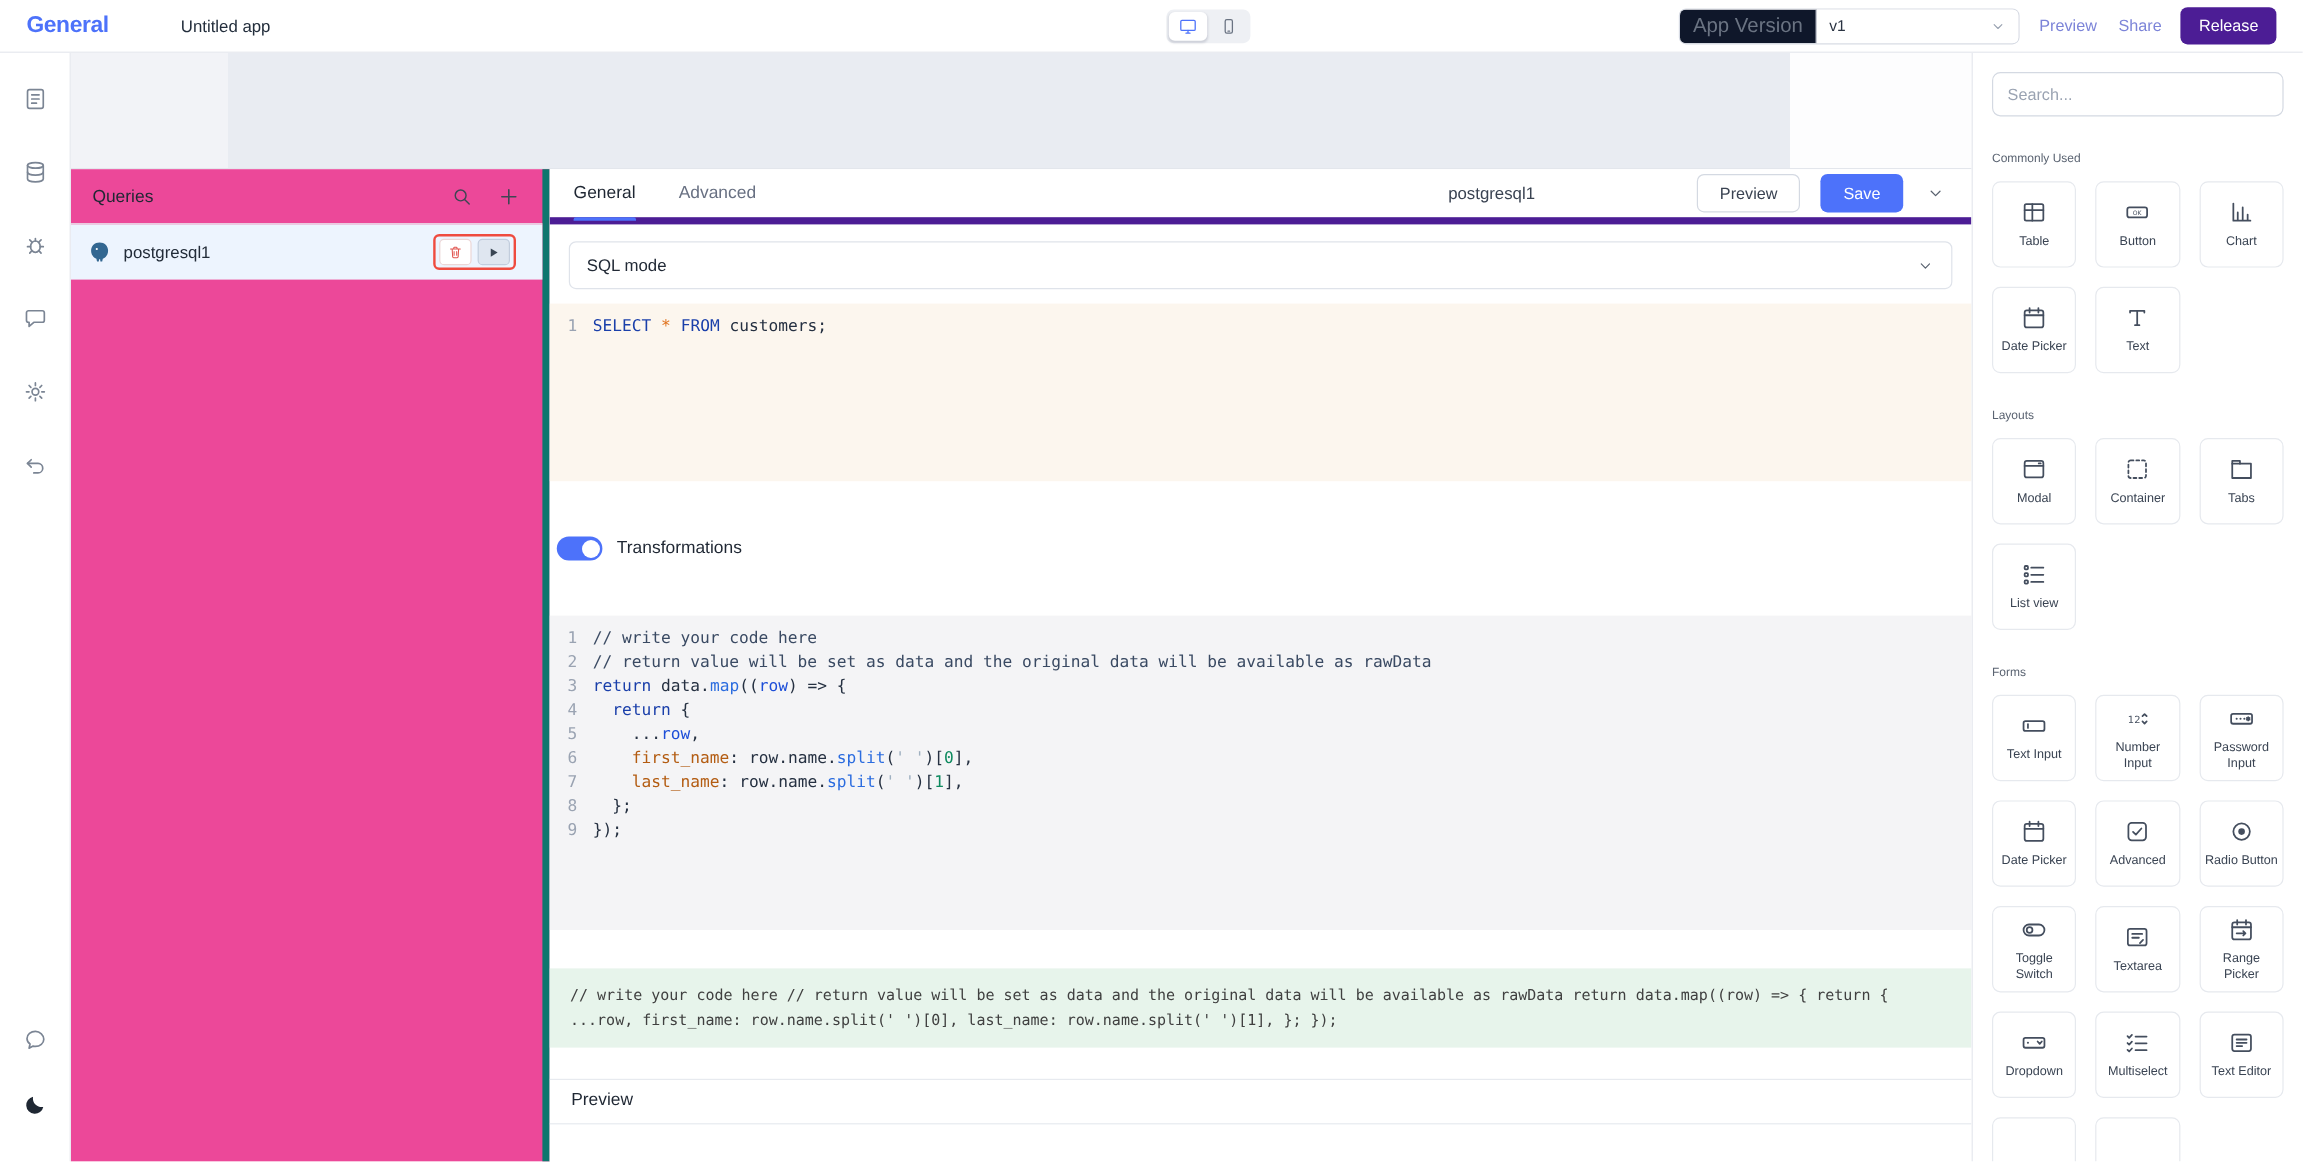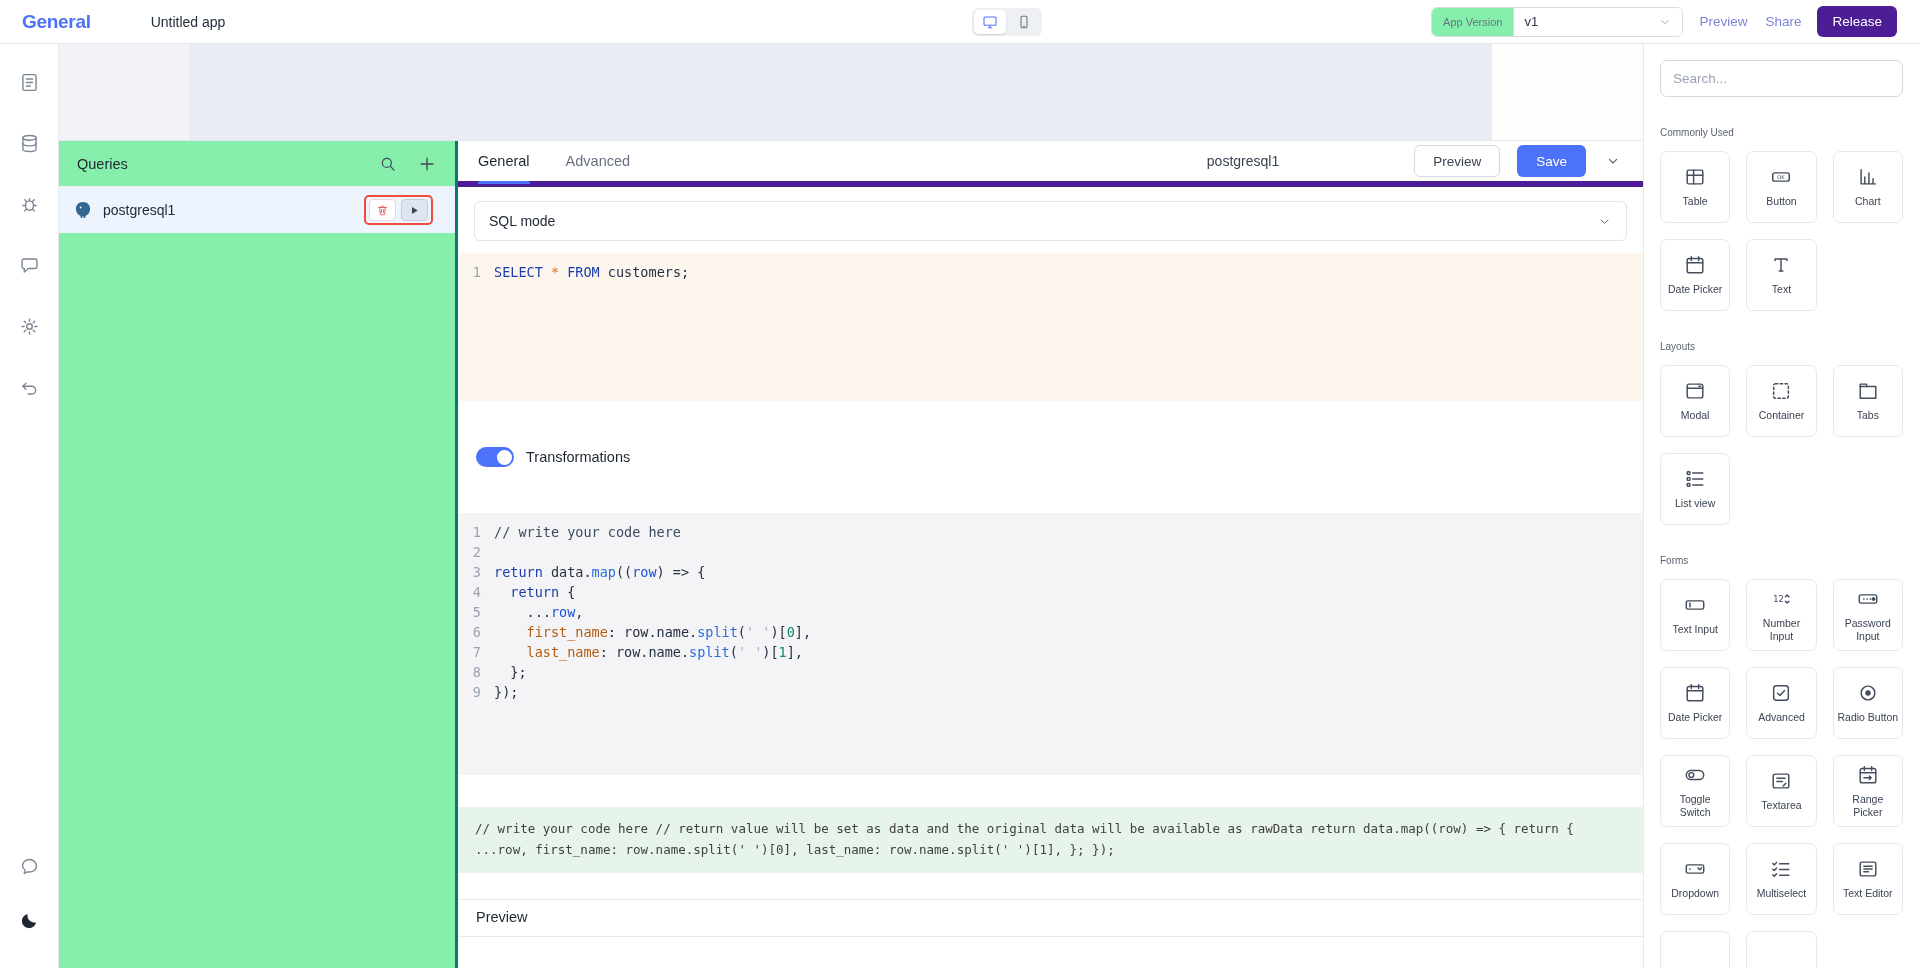--- a/index.html
+++ b/index.html
@@ -23,21 +23,21 @@
   .device-toggle{
     position:absolute; left:972px; top:8px; height:28px; background:#eef0f4;
     border-radius:6px; display:flex; align-items:center; padding:2px; gap:2px;
   }
   .dev-btn{ width:32px; height:24px; border:none; background:transparent; border-radius:5px;
     display:flex; align-items:center; justify-content:center; color:#6a7382;}
   .dev-btn svg{ width:16px; height:16px;}
   .dev-btn.active{ background:#fff; color:#4d72fa; box-shadow:0 1px 2px rgba(20,30,60,.15);}
   .header-right{ margin-left:auto; display:flex; align-items:center; gap:14px;}
   .version-group{ display:flex; align-items:stretch; height:30px; border:1px solid #d7dbe4; border-radius:6px; overflow:hidden;}
-  .version-label{ display:flex; align-items:center; padding:0 11px; font-size:11px; color:#6a7382; background:#86efac; border-right:1px solid #d7dbe4;}
+  .version-label{ display:flex; align-items:center; padding:0 11px; font-size:17px; color:#6a7382; background:#0f172a; border-right:1px solid #d7dbe4;}
   .version-select{ width:168px; display:flex; align-items:center; justify-content:space-between; padding:0 10px; font-size:13px; color:#2a3342; background:#fff; cursor:pointer;}
   .version-select .chev svg{ width:14px; height:14px; color:#98a1b0;}
   .ghost-btn{ background:none; border:none; color:#7c84d8; font-size:13.5px; padding:4px 2px;}
   .release-btn{ background:#4c1d95; color:#fff; border:none; border-radius:6px; height:31px; padding:0 15px; font-size:13.5px; font-weight:500;}
 
   
   #left-rail{
     position:absolute; top:44px; left:0; bottom:0; width:59px; background:#fff;
     border-right:1px solid #e5e8ee; display:flex; flex-direction:column; z-index:5;
   }
@@ -54,21 +54,21 @@
     background:linear-gradient(to right,#f2f3f7 0 131px,#e9ecf2 131px 1433px,#fdfdfe 1433px);
   }
 
   
   #workarea{
     position:absolute; top:140px; left:59px; width:1584px; bottom:0;
     background:#fff; border-top:1px solid #e3e6ec; display:flex;
   }
 
   
-  #queries-panel{ width:399px; flex-shrink:0; border-right:3px solid #0f766e; background:#86efac;}
+  #queries-panel{ width:399px; flex-shrink:0; border-right:6px solid #0f766e; background:#ec4899;}
   .qp-header{ height:46px; border-bottom:1px solid #e9ebf0; display:flex; align-items:center; padding:0 16px 0 18px;}
   .qp-title{ font-size:14.5px; color:#1f2733;}
   .qp-actions{ margin-left:auto; display:flex; align-items:center; gap:16px;}
   .icon-btn{ background:none; border:none; color:#3e4653; display:flex; align-items:center; justify-content:center; padding:2px;}
   .icon-btn svg{ width:18px; height:18px;}
   .icon-btn.plus svg{ width:20px; height:20px;}
   .query-item{ height:46px; display:flex; align-items:center; gap:10px; padding:0 22px 0 14px; cursor:pointer;}
   .query-item.selected{ background:#edf4fe;}
   .q-icon svg{ width:20px; height:20px;}
   .q-name{ font-size:14px; color:#222b38;}
@@ -106,21 +106,21 @@
   .tk-c{ color:#3a4a63;}
   .tk-k{ color:#1a3faa;}
   .tk-d{ color:#253041;}
   .tk-p{ color:#2b6cdf;}
   .tk-v{ color:#1d4ed8;}
   .tk-a{ color:#b35c12;}
   .tk-s{ color:#9fb0c0;}
   .tk-n{ color:#0e8a5f;}
   .tk-o{ color:#e0731f;}
 
-  .transform-row{ margin:46px 18px 0; display:flex; align-items:center; gap:12px; flex-shrink:0;}
+  .transform-row{ margin:46px 6px 0; display:flex; align-items:center; gap:12px; flex-shrink:0;}
   .toggle{ width:38px; height:20px; background:#4d72fa; border-radius:10px; position:relative; display:inline-block; cursor:pointer; flex-shrink:0;}
   .toggle::after{ content:""; position:absolute; right:2.5px; top:2.5px; width:15px; height:15px; background:#fff; border-radius:50%;}
   .t-label{ font-size:14.5px; color:#1f2733;}
 
   .result-box{ margin-top:32px; background:#e7f4eb; padding:11px 17px 13px; flex-shrink:0;}
   .result-type{ font-family:"DejaVu Sans Mono", monospace; font-size:12.5px; color:#2aa05a; margin-bottom:9px;}
   .result-text{ font-family:"DejaVu Sans Mono", monospace; font-size:12.5px; color:#404040; line-height:21px;}
 
   .preview-section{ margin-top:26px; border-top:1px solid #e7eaef; flex-shrink:0;}
   .preview-header{ padding:9px 18px 11px; font-size:14.5px; color:#1f2733; border-bottom:1px solid #e7eaef;}
@@ -333,20 +333,21 @@
       <span class="t-label">Transformations</span>
     </div>
 
     <div class="code js" id="js-editor">
         <div class="cl">
           <span class="ln">1</span>
           <span class="cd"><span class="tk-c">// write your code here</span></span>
         </div>
         <div class="cl">
           <span class="ln">2</span>
+          <span class="cd"><span class="tk-c">// return value will be set as data and the original data will be available as rawData</span></span>
         </div>
         <div class="cl">
           <span class="ln">3</span>
           <span class="cd"><span class="tk-k">return </span><span class="tk-d">data</span><span class="tk-d">.</span><span class="tk-p">map</span><span class="tk-d">((</span><span class="tk-v">row</span><span class="tk-d">) =&gt; {</span></span>
         </div>
         <div class="cl">
           <span class="ln">4</span>
           <span class="cd"><span class="tk-d">  </span><span class="tk-k">return</span><span class="tk-d"> {</span></span>
         </div>
         <div class="cl">

